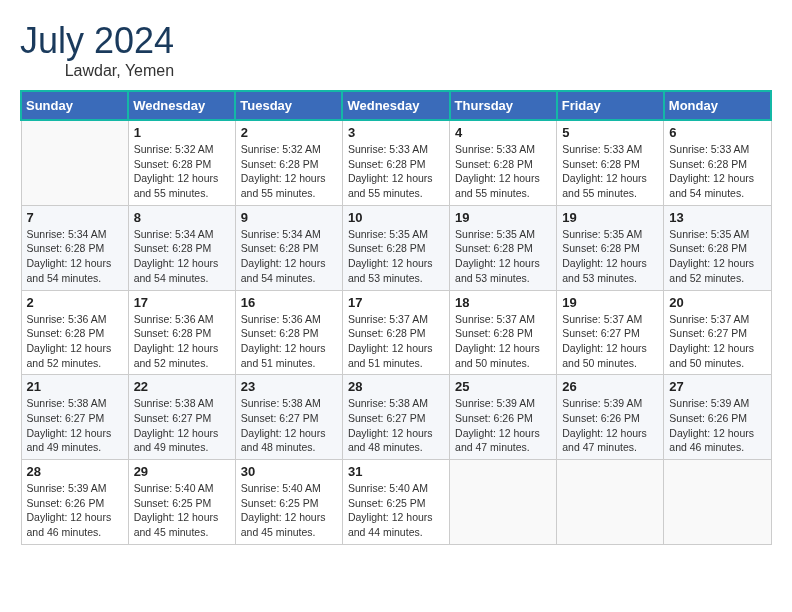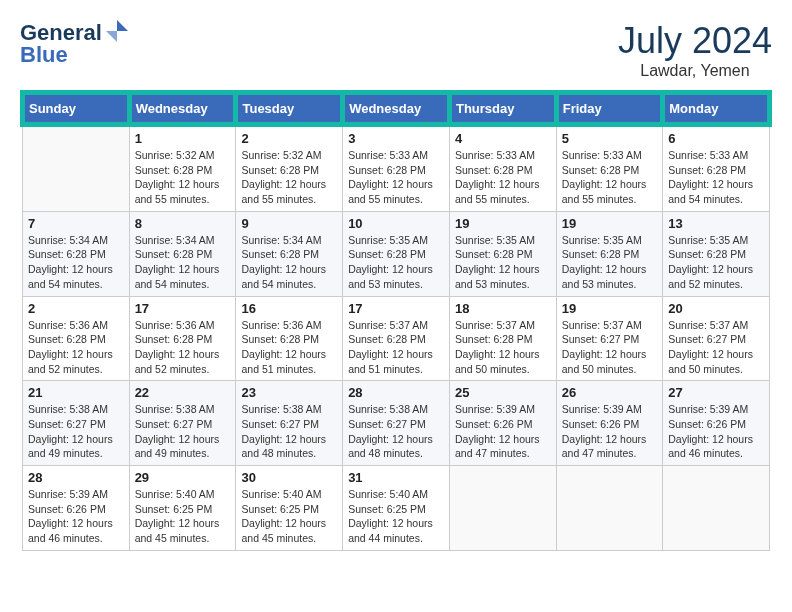--- a/index.html
+++ b/index.html
@@ -24,35 +24,34 @@
       text-align: right;
     }
     .month-year {
       font-size: 36px;
       color: #1a3a5c;
       font-weight: normal;
     }
     .location {
       font-size: 16px;
       color: #333;
-      text-align: center;
     }
     .calendar {
       width: 100%;
       border-collapse: collapse;
       font-size: 11px;
     }
     .calendar th {
       background-color: #3a6bba;
       color: #fff;
       padding: 6px 4px;
       text-align: left;
       font-size: 13px;
       font-weight: bold;
-      border: 5px solid #14b8a6;
+      border: 2px solid #14b8a6;
     }
     .calendar td {
       border: 1px solid #ccc;
       vertical-align: top;
       padding: 4px 5px;
       width: 107px;
       min-height: 80px;
       background: #fff;
     }
     .calendar tr:nth-child(even) td {
@@ -71,32 +70,20 @@
       line-height: 1.4;
     }
     .empty-cell {
       background: #f9f9f9 !important;
     }
   </style>
 </head>
 <body>
 
 <div class="header-section">
-  <div class="logo">
-    <div>
-      <div style="display:flex;align-items:center;">
-        <span style="font-size:22px;font-weight:bold;color:#1a3a5c;">General</span>
-        <svg width="26" height="26" viewBox="0 0 26 26" style="margin-left:2px;margin-top:-4px;">
-          <polygon points="13,2 24,13 13,13" fill="#3a6bba"></polygon>
-          <polygon points="2,13 13,13 13,24" fill="#3a6bba" opacity="0.6"></polygon>
-        </svg>
-      </div>
-      <div style="font-size:22px;font-weight:bold;color:#3a6bba;margin-top:-4px;">Blue</div>
-    </div>
-  </div>
   <div class="title-block">
     <div class="month-year">July 2024</div>
     <div class="location">Lawdar, Yemen</div>
   </div>
 </div>
 
 <table class="calendar">
   <thead>
     <tr>
     <th>Sunday</th>

